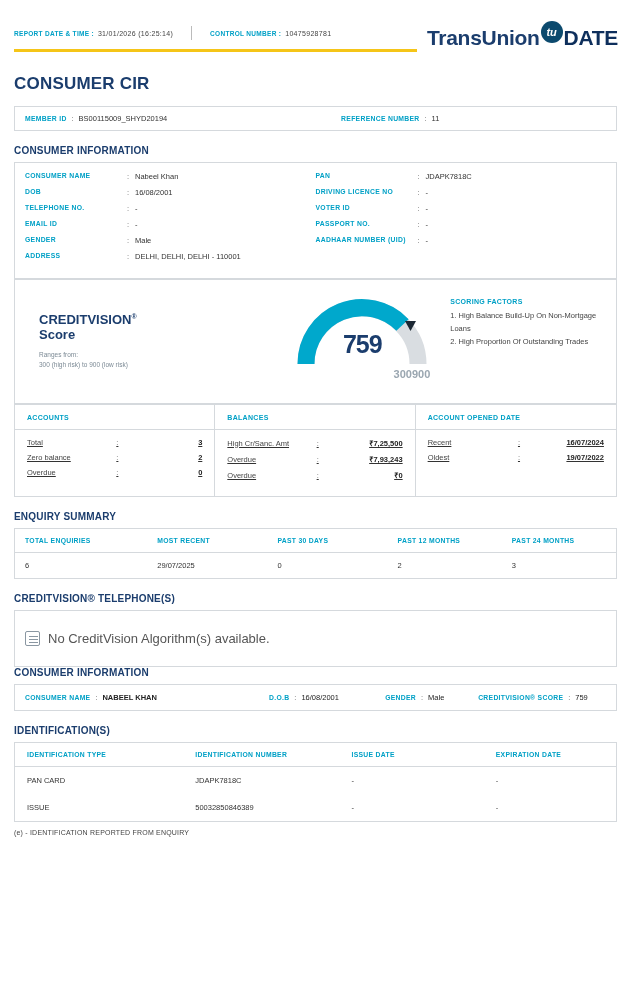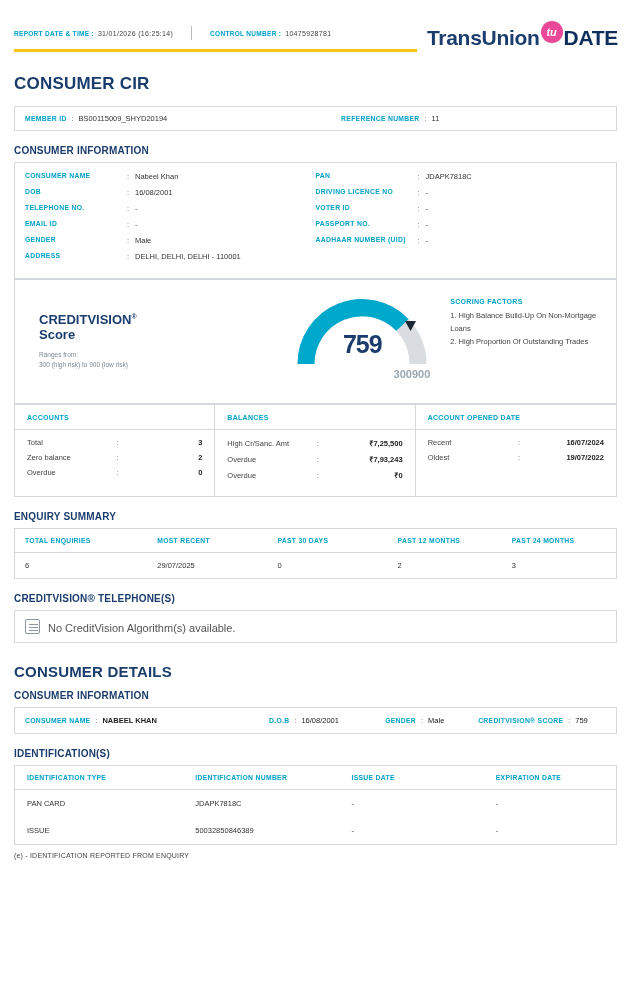--- a/index.html
+++ b/index.html
@@ -17,21 +17,21 @@
   .topbar { display:flex; align-items:flex-start; padding-top:26px; }
   .topbar-left { flex:1; }
   .meta-row { display:flex; align-items:center; font-size:6.5px; letter-spacing:.3px; }
   .meta-label { color:#00a0c6; font-weight:bold; }
   .meta-val { color:#444; margin-left:4px; font-size:7px; }
   .meta-sep { width:1px; height:14px; background:#bbb; margin:0 18px; }
   .rule { height:3px; background:#f5c518; margin-top:9px; width:100%; }
   .brand { width:200px; text-align:right; padding-left:10px; position:relative; }
   .brand-text { font-size:21px; font-weight:bold; color:#1b3d6d; letter-spacing:-.3px; white-space:nowrap; }
   .brand-text .cibil { color:#0e2f5c; }
-  .brand-dot { display:inline-block; width:22px; height:22px; border-radius:50%; background:#ec4899;
+  .brand-dot { display:inline-block; width:22px; height:22px; border-radius:50%; background:#0c4a6e;
                color:#fff; font-size:11px; font-style:italic; font-weight:bold; line-height:22px;
                text-align:center; position:relative; top:-9px; margin:0 1px; }
 
   h1.title { font-size:17px; color:#1b3d6d; font-weight:bold; margin:22px 0 12px 0; letter-spacing:.2px; }
   h2.section { font-size:10px; color:#1b3d6d; font-weight:bold; margin:14px 0 6px 0; letter-spacing:.2px; }
   h1.title2 { font-size:15px; color:#1b3d6d; font-weight:bold; margin:20px 0 10px 0; letter-spacing:.2px; }
 
   .box { border:1px solid #d5d9dd; background:#fff; }
 
   
@@ -68,34 +68,34 @@
   .sf { flex:1; padding-left:18px; padding-top:4px; }
   .sf-title { font-size:7px; color:#00a0c6; font-weight:bold; letter-spacing:.3px; margin-bottom:5px; }
   .sf-item { font-size:7.5px; color:#444; line-height:1.7; }
 
   
   .acct { display:flex; }
   .acct-col { width:33.33%; border-right:1px solid #d5d9dd; }
   .acct-col:last-child { border-right:none; }
   .acct-head { font-size:7px; color:#00a0c6; font-weight:bold; letter-spacing:.3px;
                padding:9px 12px 8px 12px; border-bottom:1px solid #d5d9dd; }
-  .acct-body { padding:8px 12px 10px 12px; }
+  .acct-body { padding:8px 12px 10px 12px;text-decoration:underline; }
   .acct-row { display:flex; font-size:7.5px; margin-bottom:6px; align-items:center; }
   .acct-row .k { flex:1; color:#444; }
   .acct-row .c { width:14px; color:#666; }
   .acct-row .v { width:72px; text-align:right; color:#222; font-weight:bold; }
 
   
   table.t { width:100%; border-collapse:collapse; }
   table.t th { font-size:6.8px; color:#00a0c6; font-weight:bold; letter-spacing:.3px;
                text-align:left; padding:8px 10px; border-bottom:1px solid #d5d9dd; }
   table.t td { font-size:7.5px; color:#333; padding:8px 10px; }
 
   
-  .algo { display:flex; align-items:flex-end; padding:8px 10px; font-size:11px; color:#555; }
+  .algo { display:flex; align-items:flex-end; padding:20px 10px; font-size:13px; color:#555; }
   .doc-icon { width:15px; height:15px; border:1px solid #8a97a2; border-radius:2px; margin-right:8px;
               position:relative; flex:none; }
   .doc-icon:before { content:""; position:absolute; left:3px; top:4px; width:9px; height:1px; background:#8a97a2;
                      box-shadow:0 3px 0 #8a97a2, 0 6px 0 #8a97a2; }
 
   
   .cd-bar { display:flex; align-items:center; padding:8px 10px; font-size:7.5px; }
   .cd-bar .seg { display:flex; align-items:center; }
   .cd-bar .seg.name { width:42%; }
   .cd-bar .seg.dob { width:20%; }
@@ -330,21 +330,20 @@
       </tbody>
     </table>
   </div>
 
   <h2 class="section">CREDITVISION® TELEPHONE(S)</h2>
   <div class="box algo">
     <span class="doc-icon"></span>
     <span>No CreditVision Algorithm(s) available.</span>
   </div>
 
-  <h1 class="title2">CONSUMER DETAILS</h1>
   <h2 class="section" style="margin-top:0">CONSUMER INFORMATION</h2>
   <div class="box cd-bar">
     <div class="seg name">
       <span class="lbl">CONSUMER NAME</span>
       <span class="colon">:</span>
       <span class="val">NABEEL KHAN</span>
     </div>
     <div class="seg dob">
       <span class="lbl">D.O.B</span>
       <span class="colon">:</span>

